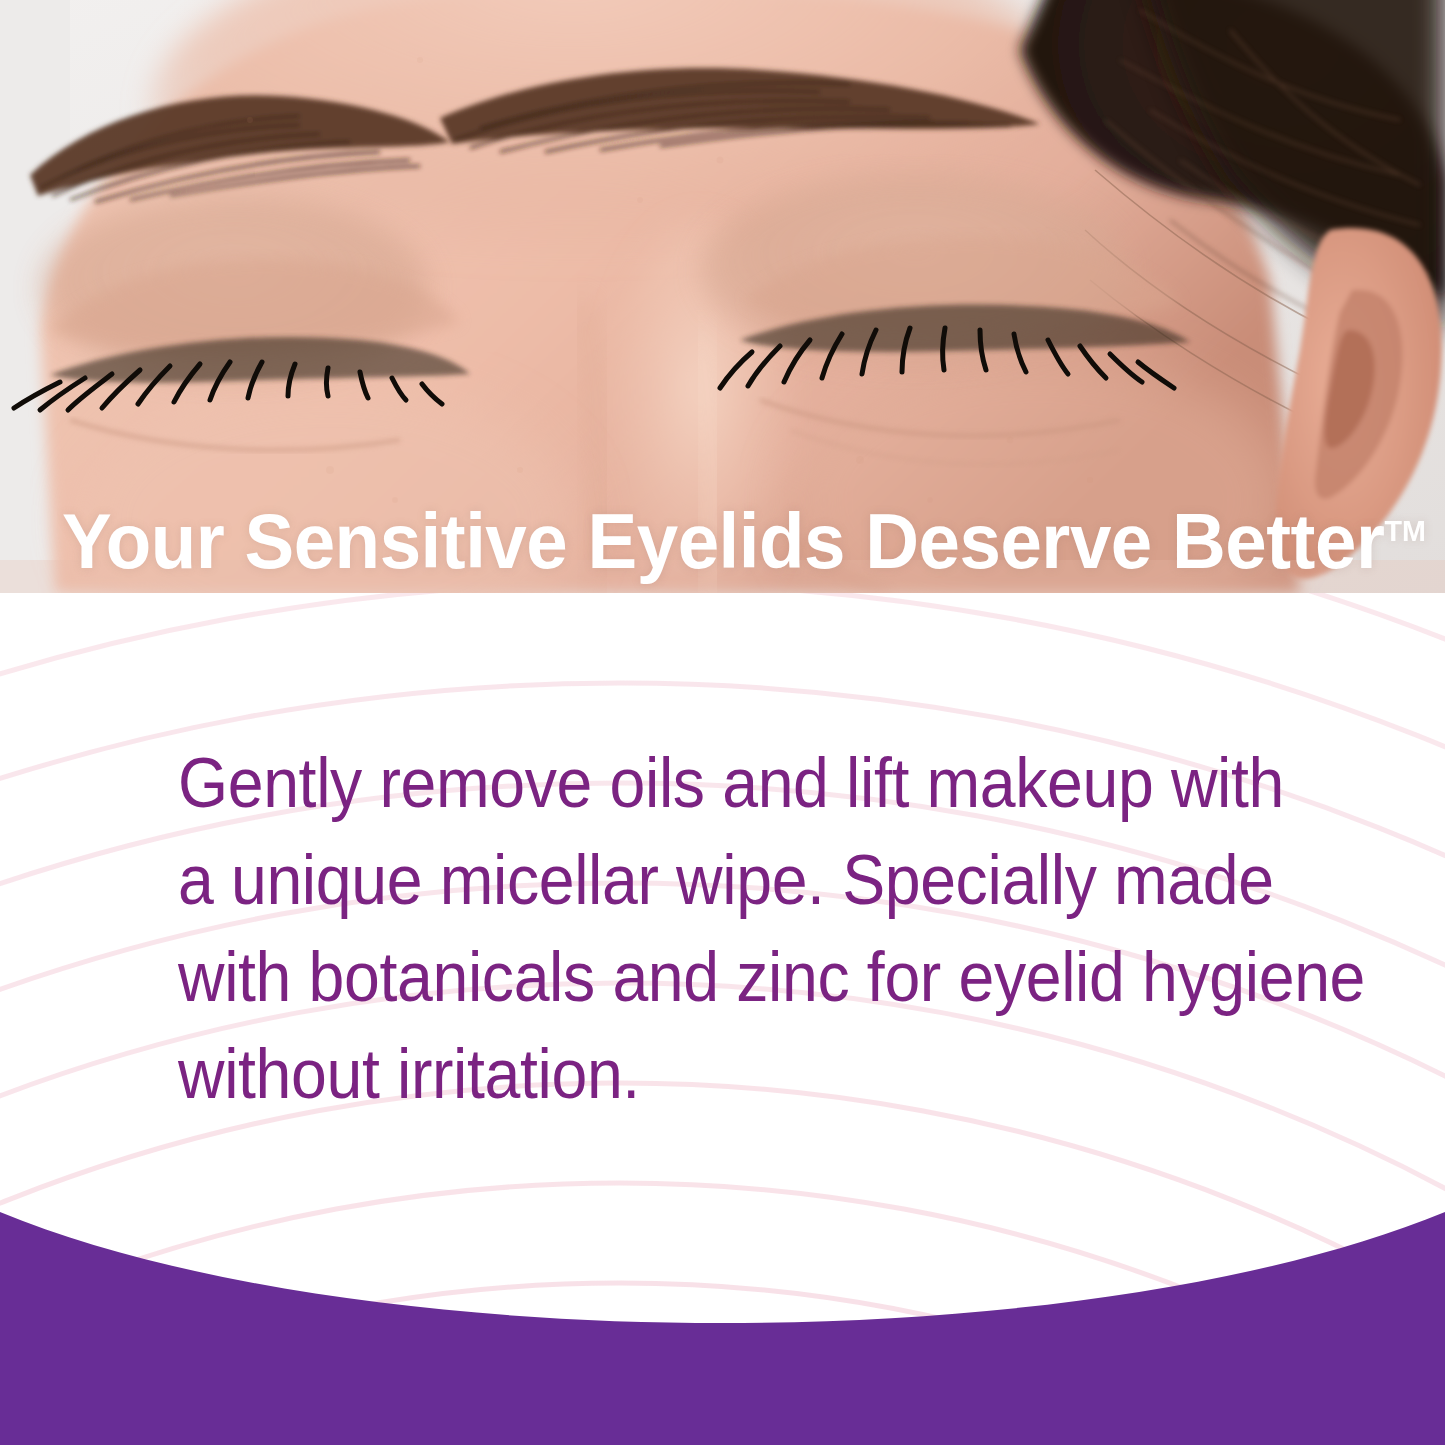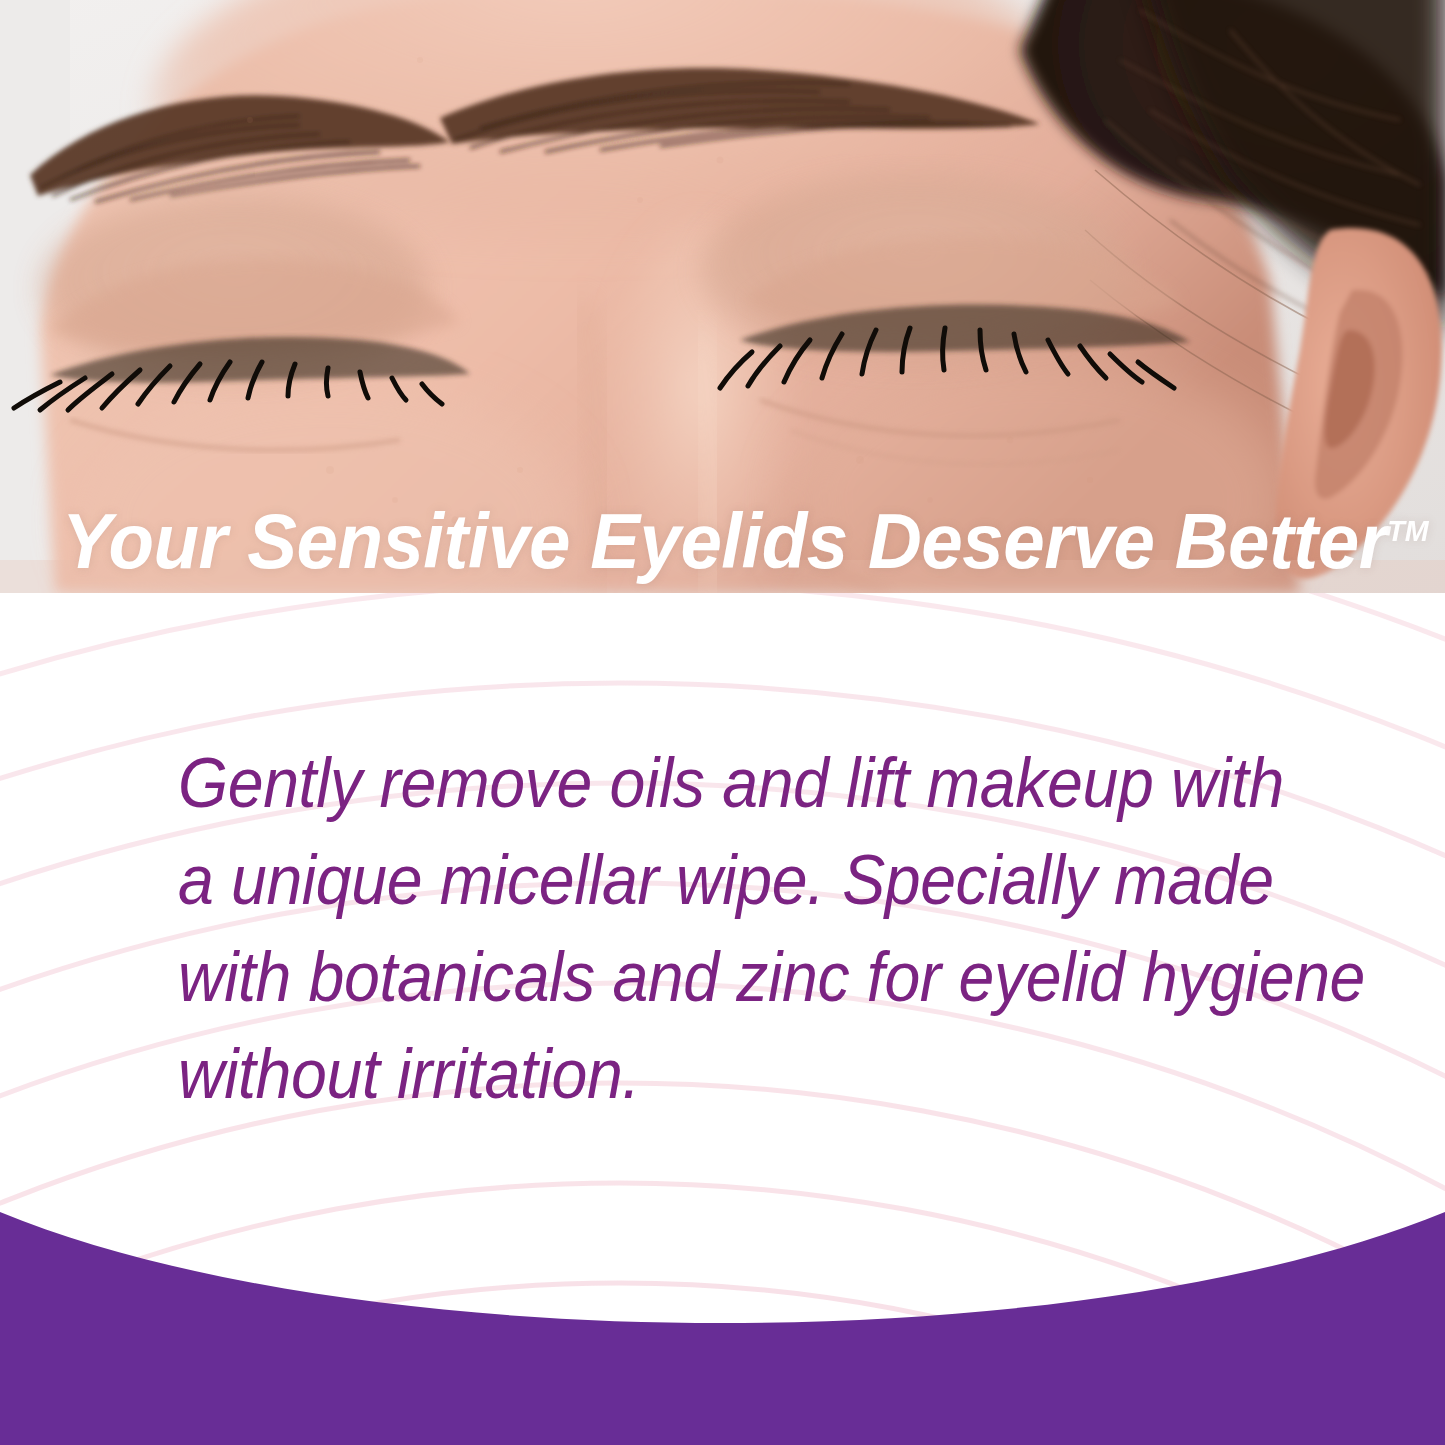--- a/index.html
+++ b/index.html
@@ -10,21 +10,20 @@
   body {
     font-family: "Liberation Sans", sans-serif;
   }
 
   .ad {
     position: relative;
     width: 1445px;
     height: 1445px;
     overflow: hidden;
     background: #ffffff;
-    font-style: italic;
   }
 
   
   .photo {
     position: absolute;
     left: 0;
     top: 0;
     width: 1445px;
     height: 593px;
     overflow: hidden;

